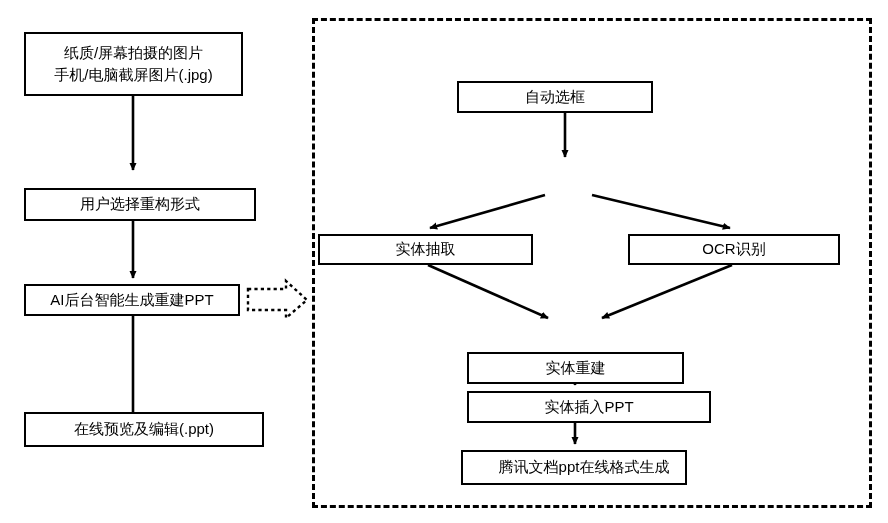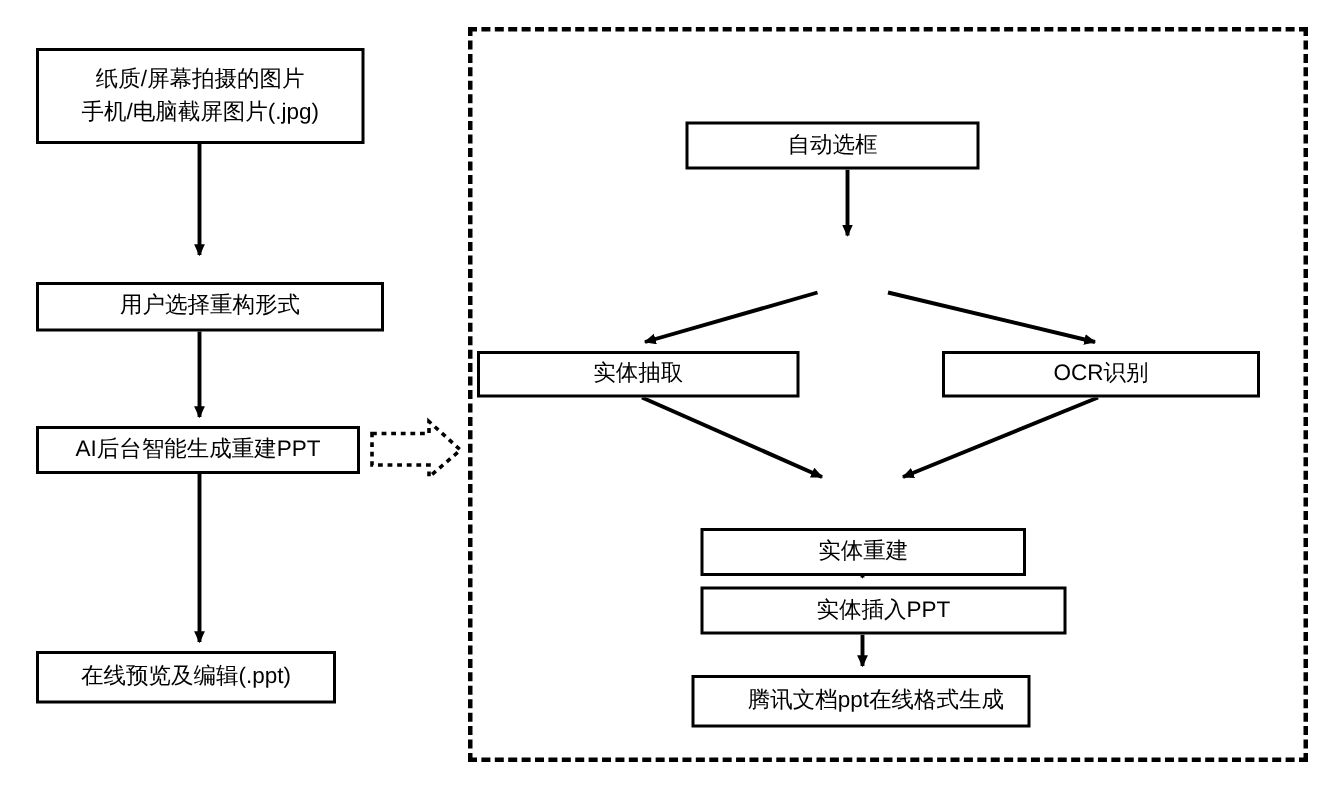--- a/index.html
+++ b/index.html
@@ -86,21 +86,21 @@
     <line x1="575" y1="423" x2="575" y2="444" stroke="#000000" stroke-width="2.6" marker-end="url(#arrowSolid)"></line>
   </svg>
 
   <div class="node two-line" id="n-left-0" style="left: 24px; top: 32px; width: 219px; height: 64px;">纸质/屏幕拍摄的图片
 手机/电脑截屏图片(.jpg)</div>
 
   <div class="node" id="n-left-1" style="left: 24px; top: 188px; width: 232px; height: 33px;">用户选择重构形式</div>
 
   <div class="node" id="n-left-2" style="left: 24px; top: 284px; width: 216px; height: 32px;">AI后台智能生成重建PPT</div>
 
-  <div class="node" id="n-left-3" style="left: 24px; top: 434px; width: 200px; height: 35px;">在线预览及编辑(.ppt)</div>
+  <div class="node" id="n-left-3" style="left: 24px; top: 412px; width: 240px; height: 35px;">在线预览及编辑(.ppt)</div>
 
   <div class="node" id="n-right-0" style="left: 457px; top: 81px; width: 196px; height: 32px;">自动选框</div>
 
 
   <div class="node" id="n-right-3" style="left: 628px; top: 234px; width: 212px; height: 31px;">OCR识别</div>
 
   <div class="node" id="n-right-2" style="left: 318px; top: 234px; width: 215px; height: 31px;">实体抽取</div>
 
   <div class="node" id="n-right-4" style="left: 467px; top: 324px; width: 217px; height: 32px; margin-top: 28px;">实体重建</div>
 

